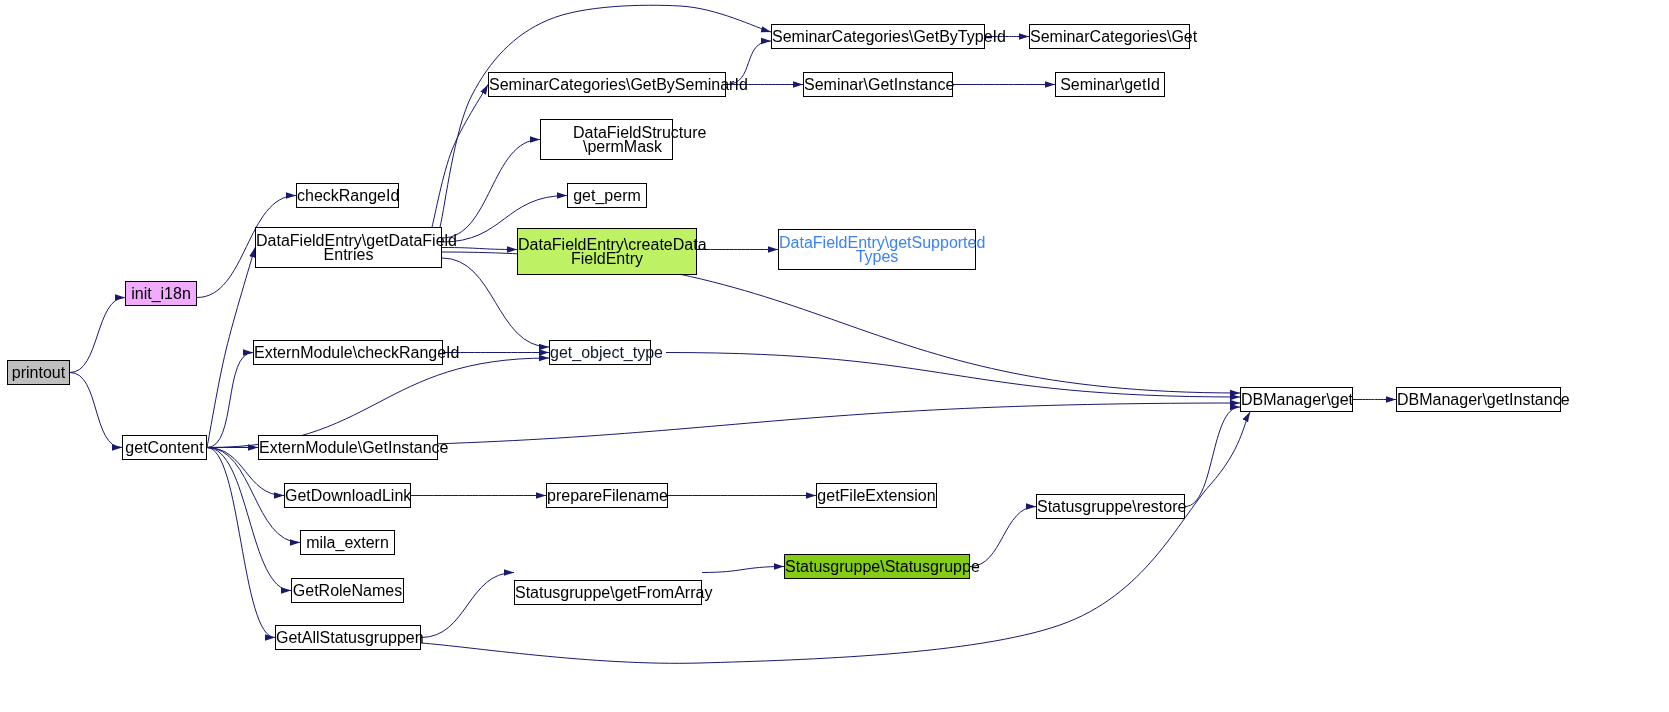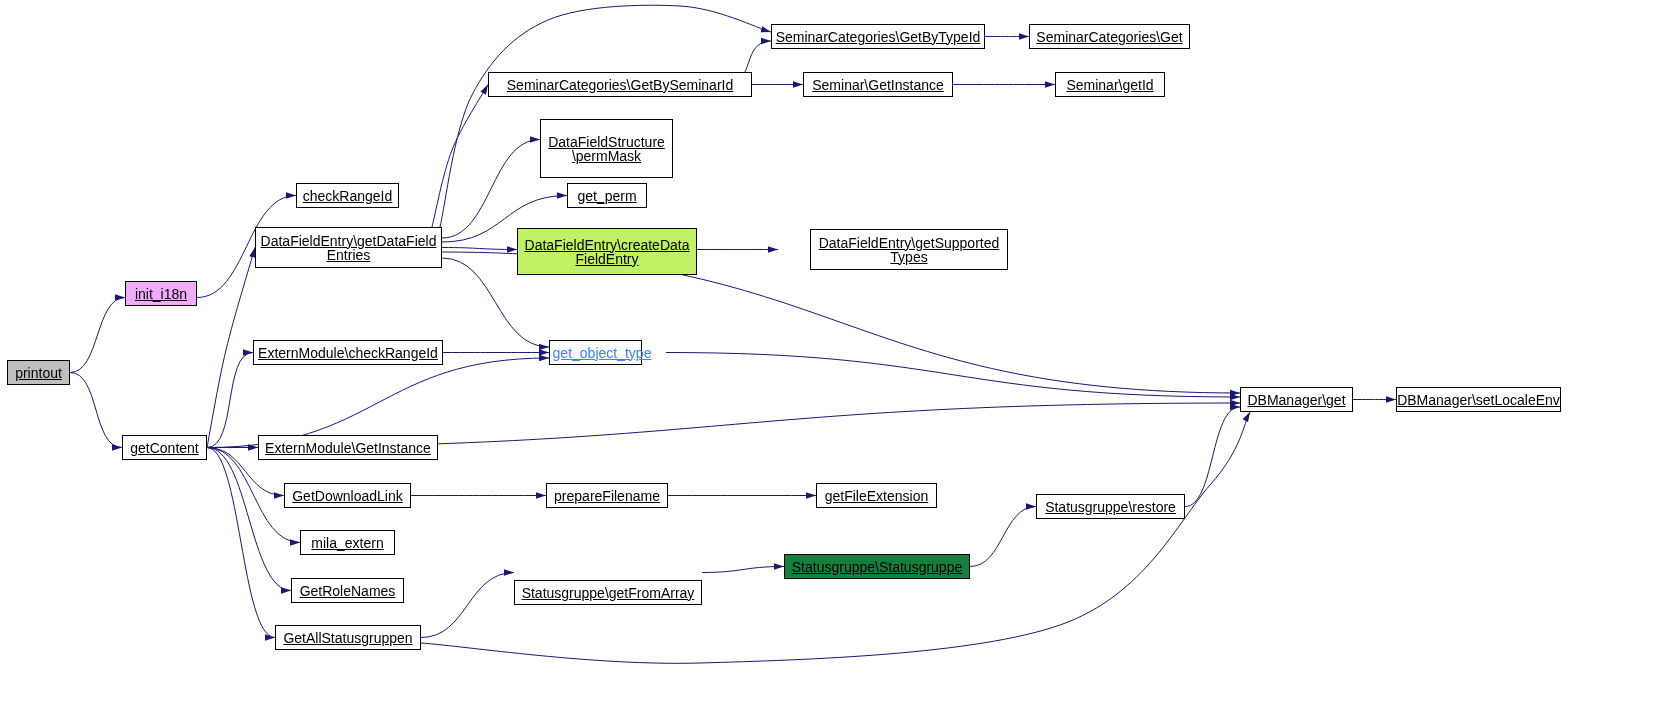--- a/index.html
+++ b/index.html
@@ -7,28 +7,26 @@
     position: relative;
     overflow: hidden;
     font-family: "Liberation Sans", sans-serif;
   }
   .graph svg { position: absolute; left: 0; top: 0; }
   .node {
     position: absolute;
     box-sizing: border-box;
     display: flex;
     flex-direction: column;
-    align-items: center;
     justify-content: center;
-    font-size: 14px;
+    font-size: 16px;
     line-height: 14px;
     white-space: nowrap;
     text-align: center;
     cursor: pointer;
-    text-decoration: underline;
   }
 </style>
 </head>
 <body>
 
 <div class="graph" id="graph" style="width: 1669px; height: 712px; background: rgb(255, 255, 255);">
   <svg id="edge-layer" width="1669" height="712" viewBox="0 0 1669 712">
       <defs>
         <marker id="arrow" markerWidth="11" markerHeight="8" refX="10" refY="4" orient="auto" markerUnits="userSpaceOnUse">
           <path d="M0,0.8 L10,4 L0,7.2 Z" fill="#191970"></path>
@@ -81,48 +79,48 @@
     <div class="node" style="left: 255px; top: 227px; width: 187px; height: 41px; border: 1px solid rgb(0, 0, 0); background: rgb(255, 255, 255); color: rgb(0, 0, 0);">
       <div>DataFieldEntry\getDataField</div>
       <div>Entries</div>
     </div>
     <div class="node" style="left: 771px; top: 24px; width: 214px; height: 25px; border: 1px solid rgb(0, 0, 0); background: rgb(255, 255, 255); color: rgb(0, 0, 0);">
       <div>SeminarCategories\GetByTypeId</div>
     </div>
     <div class="node" style="left: 1029px; top: 24px; width: 161px; height: 25px; border: 1px solid rgb(0, 0, 0); background: rgb(255, 255, 255); color: rgb(0, 0, 0);">
       <div>SeminarCategories\Get</div>
     </div>
-    <div class="node" style="left: 488px; top: 72px; width: 264px; height: 25px; border: 1px solid rgb(0, 0, 0); background: rgb(255, 255, 255); color: rgb(0, 0, 0);">
+    <div class="node" style="left: 488px; top: 72px; width: 238px; height: 25px; border: 1px solid rgb(0, 0, 0); background: rgb(255, 255, 255); color: rgb(0, 0, 0);">
       <div>SeminarCategories\GetBySeminarId</div>
     </div>
     <div class="node" style="left: 803px; top: 72px; width: 150px; height: 25px; border: 1px solid rgb(0, 0, 0); background: rgb(255, 255, 255); color: rgb(0, 0, 0);">
       <div>Seminar\GetInstance</div>
     </div>
     <div class="node" style="left: 1055px; top: 72px; width: 110px; height: 25px; border: 1px solid rgb(0, 0, 0); background: rgb(255, 255, 255); color: rgb(0, 0, 0);">
       <div>Seminar\getId</div>
     </div>
-    <div class="node" style="left: 540px; top: 119px; width: 133px; height: 59px; border: 1px solid rgb(0, 0, 0); background: rgb(255, 255, 255); color: rgb(0, 0, 0);">
+    <div class="node" style="left: 540px; top: 119px; width: 133px; height: 41px; border: 1px solid rgb(0, 0, 0); background: rgb(255, 255, 255); color: rgb(0, 0, 0); padding-left: 32px;">
       <div>DataFieldStructure</div>
       <div>\permMask</div>
     </div>
     <div class="node" style="left: 567px; top: 183px; width: 80px; height: 25px; border: 1px solid rgb(0, 0, 0); background: rgb(255, 255, 255); color: rgb(0, 0, 0);">
       <div>get_perm</div>
     </div>
     <div class="node" style="left: 517px; top: 228px; width: 180px; height: 47px; border: 1px solid rgb(0, 0, 0); background: #bef264; color: rgb(0, 0, 0);">
       <div>DataFieldEntry\createData</div>
       <div>FieldEntry</div>
     </div>
-    <div class="node" style="left: 778px; top: 229px; width: 198px; height: 41px; border: 1px solid rgb(0, 0, 0); background: rgb(255, 255, 255); color: #000000; margin-left: 32px;">
+    <div class="node" style="left: 778px; top: 229px; width: 198px; height: 41px; border: 1px solid rgb(0, 0, 0); background: rgb(255, 255, 255); color: #3b82f6;">
       <div>DataFieldEntry\getSupported</div>
       <div>Types</div>
     </div>
     <div class="node" style="left: 253px; top: 340px; width: 190px; height: 25px; border: 1px solid rgb(0, 0, 0); background: rgb(255, 255, 255); color: #000000;">
       <div>ExternModule\checkRangeId</div>
     </div>
-    <div class="node" style="left: 549px; top: 340px; width: 93px; height: 25px; border: 1px solid rgb(0, 0, 0); background: rgb(255, 255, 255); color: #3b82f6; padding-left: 13px;">
+    <div class="node" style="left: 549px; top: 340px; width: 102px; height: 25px; border: 1px solid rgb(0, 0, 0); background: rgb(255, 255, 255); color: #0f172a;">
       <div>get_object_type</div>
     </div>
     <div class="node" style="left: 122px; top: 435px; width: 85px; height: 25px; border: 1px solid rgb(0, 0, 0); background: rgb(255, 255, 255); color: rgb(0, 0, 0);">
       <div>getContent</div>
     </div>
     <div class="node" style="left: 258px; top: 435px; width: 180px; height: 25px; border: 1px solid rgb(0, 0, 0); background: rgb(255, 255, 255); color: rgb(0, 0, 0);">
       <div>ExternModule\GetInstance</div>
     </div>
     <div class="node" style="left: 284px; top: 483px; width: 127px; height: 25px; border: 1px solid rgb(0, 0, 0); background: rgb(255, 255, 255); color: rgb(0, 0, 0);">
       <div>GetDownloadLink</div>
@@ -138,25 +136,25 @@
     </div>
     <div class="node" style="left: 291px; top: 578px; width: 113px; height: 25px; border: 1px solid rgb(0, 0, 0); background: rgb(255, 255, 255); color: rgb(0, 0, 0);">
       <div>GetRoleNames</div>
     </div>
     <div class="node" style="left: 275px; top: 625px; width: 146px; height: 25px; border: 1px solid rgb(0, 0, 0); background: rgb(255, 255, 255); color: rgb(0, 0, 0);">
       <div>GetAllStatusgruppen</div>
     </div>
     <div class="node" style="left: 514px; top: 560px; width: 188px; height: 25px; border: 1px solid rgb(0, 0, 0); background: rgb(255, 255, 255); color: rgb(0, 0, 0); margin-top: 20px;">
       <div>Statusgruppe\getFromArray</div>
     </div>
-    <div class="node" style="left: 784px; top: 554px; width: 186px; height: 25px; border: 1px solid rgb(0, 0, 0); background: #15803d; color: rgb(0, 0, 0);">
+    <div class="node" style="left: 784px; top: 554px; width: 186px; height: 25px; border: 1px solid rgb(0, 0, 0); background: #84cc16; color: rgb(0, 0, 0);">
       <div>Statusgruppe\Statusgruppe</div>
     </div>
     <div class="node" style="left: 1036px; top: 494px; width: 149px; height: 25px; border: 1px solid rgb(0, 0, 0); background: rgb(255, 255, 255); color: rgb(0, 0, 0);">
       <div>Statusgruppe\restore</div>
     </div>
     <div class="node" style="left: 1240px; top: 387px; width: 113px; height: 25px; border: 1px solid rgb(0, 0, 0); background: rgb(255, 255, 255); color: rgb(0, 0, 0);">
       <div>DBManager\get</div>
     </div>
     <div class="node" style="left: 1396px; top: 387px; width: 165px; height: 25px; border: 1px solid rgb(0, 0, 0); background: rgb(255, 255, 255); color: rgb(0, 0, 0);">
-      <div>DBManager\setLocaleEnv</div>
+      <div>DBManager\getInstance</div>
     </div>
   </div>
 
 </body></html>

